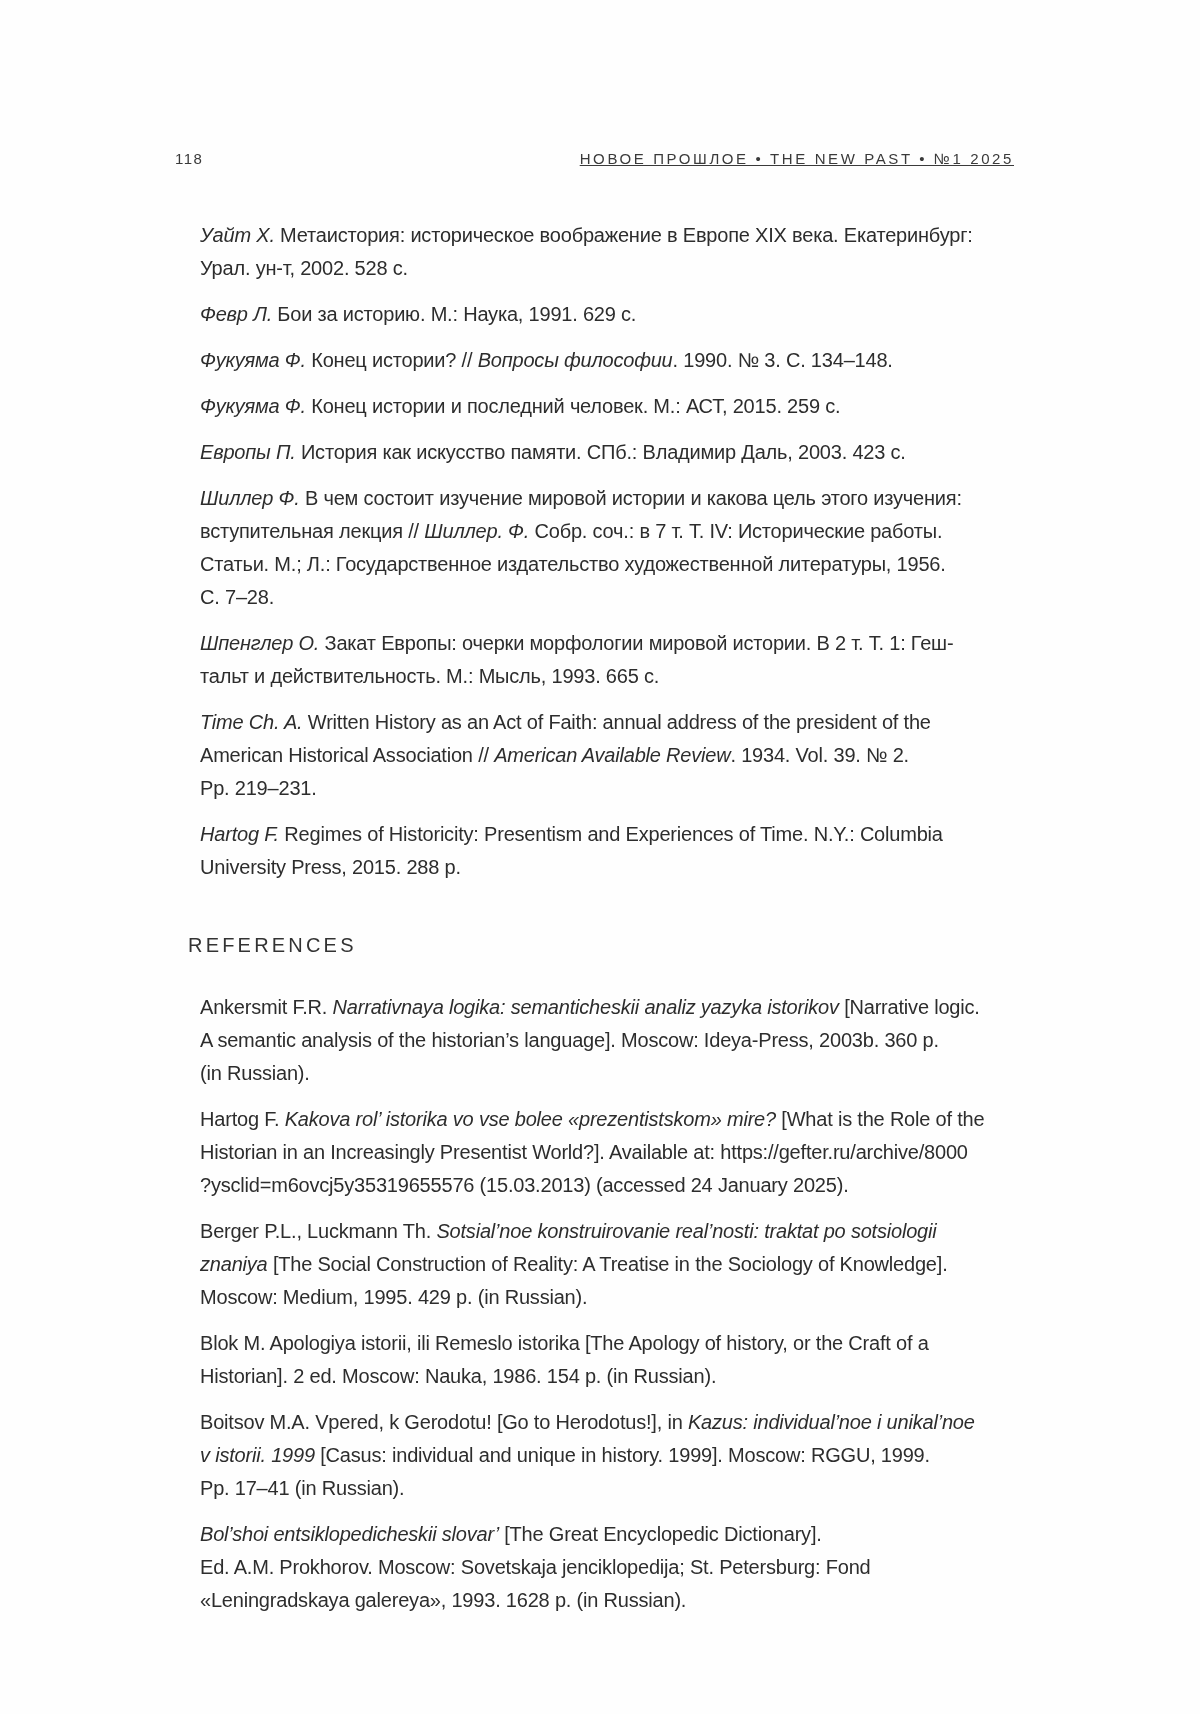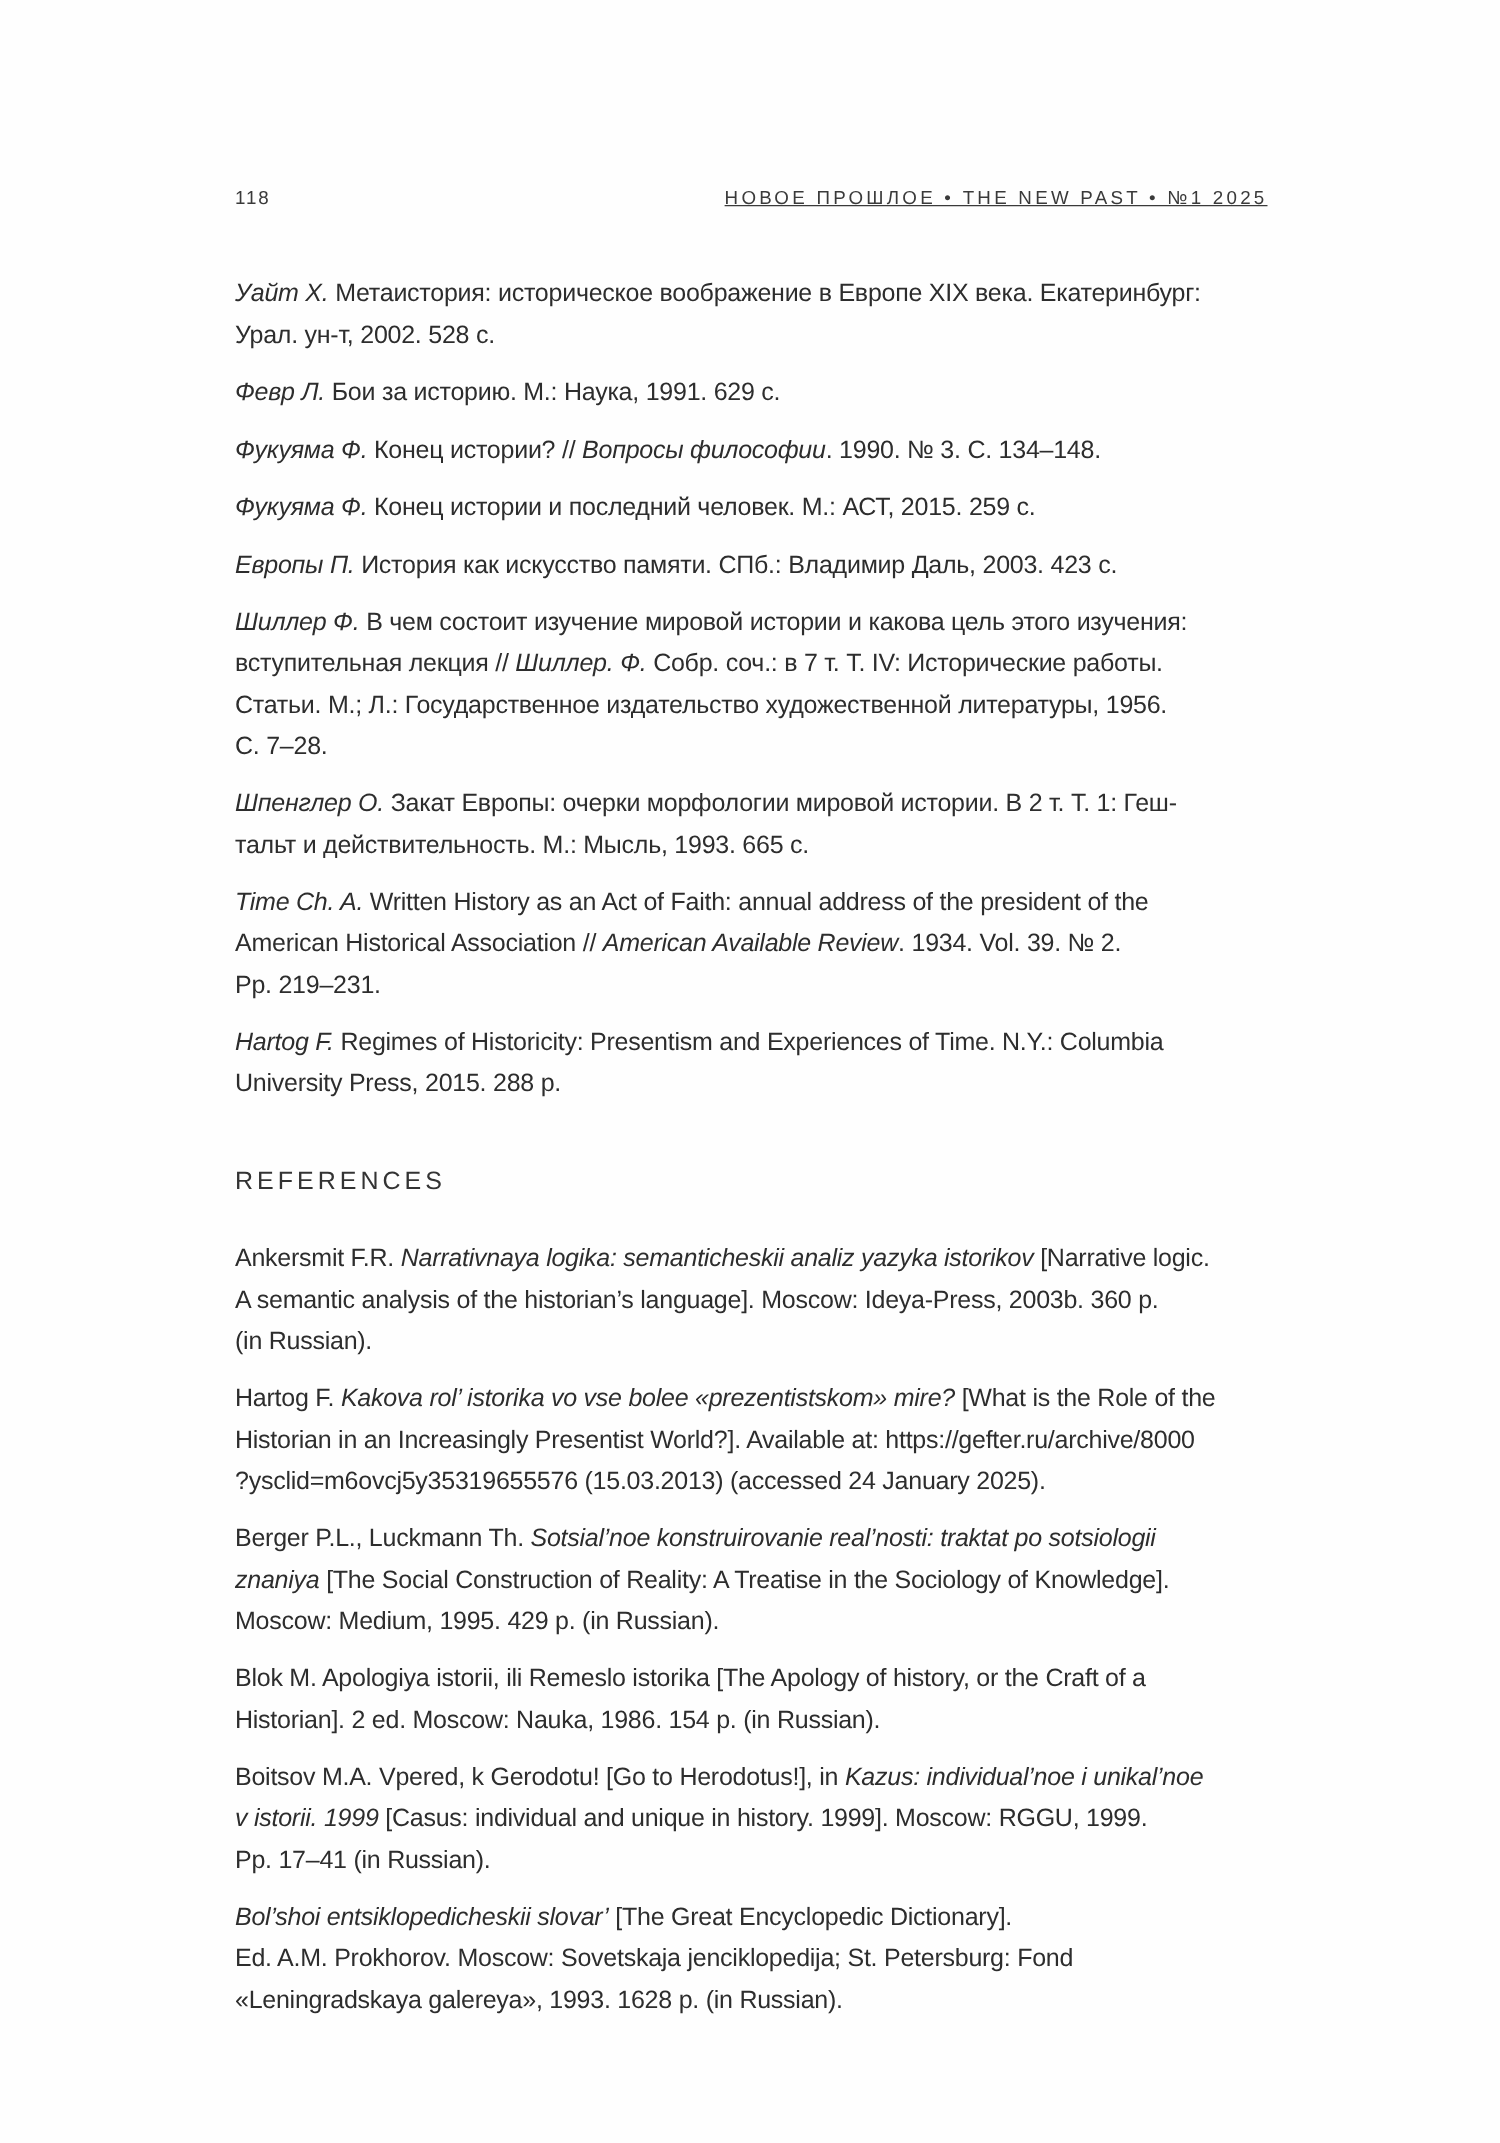--- a/index.html
+++ b/index.html
@@ -12,21 +12,21 @@
     width: 1200px;
     height: 1714px;
     background: #fefefe;
     font-family: "Liberation Sans", sans-serif;
     color: #2d2d2d;
     overflow: hidden;
   }
   .running-header {
     position: absolute;
     top: 150px;
-    left: 188px;
+    left: 175px;
     right: 186px;
     display: flex;
     justify-content: space-between;
     align-items: baseline;
     font-size: 15px;
     color: #3a3a3a;
   }
   .page-number {
     letter-spacing: 1.5px;
   }
@@ -35,21 +35,21 @@
     white-space: pre;
     text-decoration: underline;
   }
   .content {
     position: absolute;
     top: 219px;
     left: 188px;
     width: 930px;
   }
   p.entry {
-    margin: 0 0 13px 0;
+    margin: 0 0 13px 12px;
     font-size: 20px;
     line-height: 33px;
     letter-spacing: -0.2px;
     white-space: pre-wrap;
     color: #2d2d2d;
   }
   p.entry .it {
     font-style: italic;
   }
   .refs-heading {

